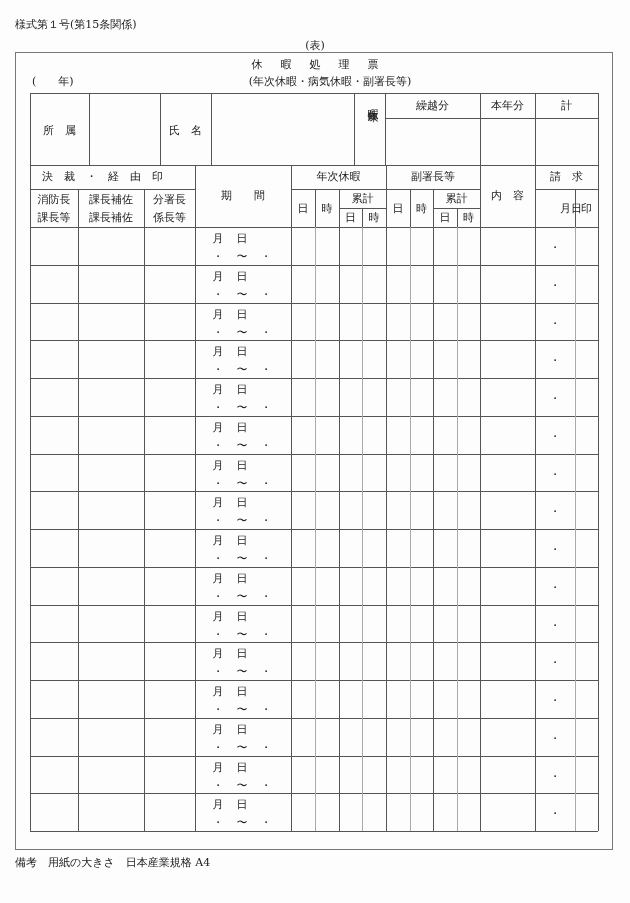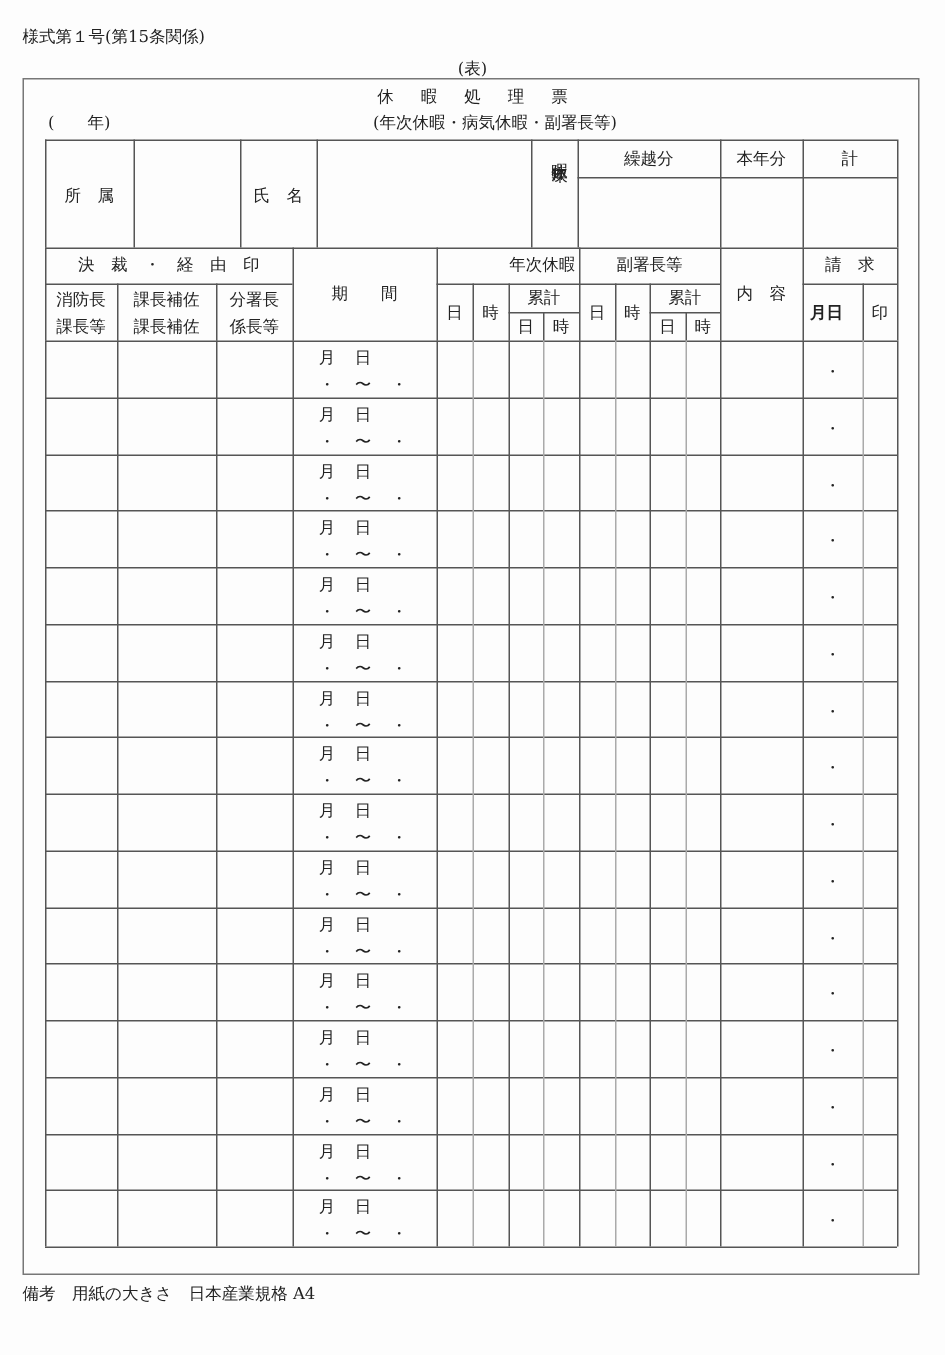--- a/index.html
+++ b/index.html
@@ -66,43 +66,43 @@
     <div class="line v" style="left: 598px; top: 165px; height: 62px;"></div>
     <div class="line v" style="left: 78px; top: 189px; height: 38px;"></div>
     <div class="line v" style="left: 144px; top: 189px; height: 38px;"></div>
     <div class="line v" style="left: 315px; top: 189px; height: 38px;"></div>
     <div class="line v" style="left: 339px; top: 189px; height: 38px;"></div>
     <div class="line v" style="left: 410px; top: 189px; height: 38px;"></div>
     <div class="line v" style="left: 433px; top: 189px; height: 38px;"></div>
     <div class="line v" style="left: 575px; top: 189px; height: 38px;"></div>
     <div class="line v" style="left: 362px; top: 208px; height: 19px;"></div>
     <div class="line v" style="left: 457px; top: 208px; height: 19px;"></div>
-    <div class="txt" style="left: 30px; top: 171px; width: 165px;">決　裁　・　経　由　印</div>
+    <div class="txt" style="left: 20px; top: 171px; width: 165px;">決　裁　・　経　由　印</div>
     <div class="txt" style="left: 30px; top: 194px; width: 48px;">消防長</div>
     <div class="txt" style="left: 30px; top: 212px; width: 48px;">課長等</div>
     <div class="txt" style="left: 78px; top: 194px; width: 66px;">課長補佐</div>
     <div class="txt" style="left: 78px; top: 212px; width: 66px;">課長補佐</div>
     <div class="txt" style="left: 144px; top: 194px; width: 51px;">分署長</div>
     <div class="txt" style="left: 144px; top: 212px; width: 51px;">係長等</div>
     <div class="txt" style="left: 195px; top: 190px; width: 96px;">期　　間</div>
-    <div class="txt" style="left: 291px; top: 171px; width: 95px; margin-left: 23px;">年次休暇</div>
+    <div class="txt" style="left: 291px; top: 171px; width: 95px;">年次休暇</div>
     <div class="txt" style="left: 386px; top: 171px; width: 94px;">副署長等</div>
     <div class="txt" style="left: 291px; top: 203px; width: 24px;">日</div>
     <div class="txt" style="left: 315px; top: 203px; width: 24px;">時</div>
     <div class="txt" style="left: 339px; top: 193px; width: 47px;">累計</div>
     <div class="txt" style="left: 339px; top: 212px; width: 23px;">日</div>
     <div class="txt" style="left: 362px; top: 212px; width: 24px;">時</div>
     <div class="txt" style="left: 386px; top: 203px; width: 24px;">日</div>
     <div class="txt" style="left: 410px; top: 203px; width: 23px;">時</div>
     <div class="txt" style="left: 433px; top: 193px; width: 47px;">累計</div>
     <div class="txt" style="left: 433px; top: 212px; width: 24px;">日</div>
     <div class="txt" style="left: 457px; top: 212px; width: 23px;">時</div>
     <div class="txt" style="left: 480px; top: 190px; width: 55px;">内　容</div>
     <div class="txt" style="left: 535px; top: 171px; width: 63px;">請　求</div>
-    <div class="txt" style="left: 531px; top: 203px; width: 40px; font-weight: bold;">月日</div>
+    <div class="txt" style="left: 551px; top: 203px; width: 40px;">月日</div>
     <div class="txt" style="left: 575px; top: 203px; width: 23px;">印</div>
     <div class="line h" style="left: 30px; top: 265px; width: 568px;"></div>
     <div class="line h" style="left: 30px; top: 303px; width: 568px;"></div>
     <div class="line h" style="left: 30px; top: 340px; width: 568px;"></div>
     <div class="line h" style="left: 30px; top: 378px; width: 568px;"></div>
     <div class="line h" style="left: 30px; top: 416px; width: 568px;"></div>
     <div class="line h" style="left: 30px; top: 454px; width: 568px;"></div>
     <div class="line h" style="left: 30px; top: 491px; width: 568px;"></div>
     <div class="line h" style="left: 30px; top: 529px; width: 568px;"></div>
     <div class="line h" style="left: 30px; top: 567px; width: 568px;"></div>

